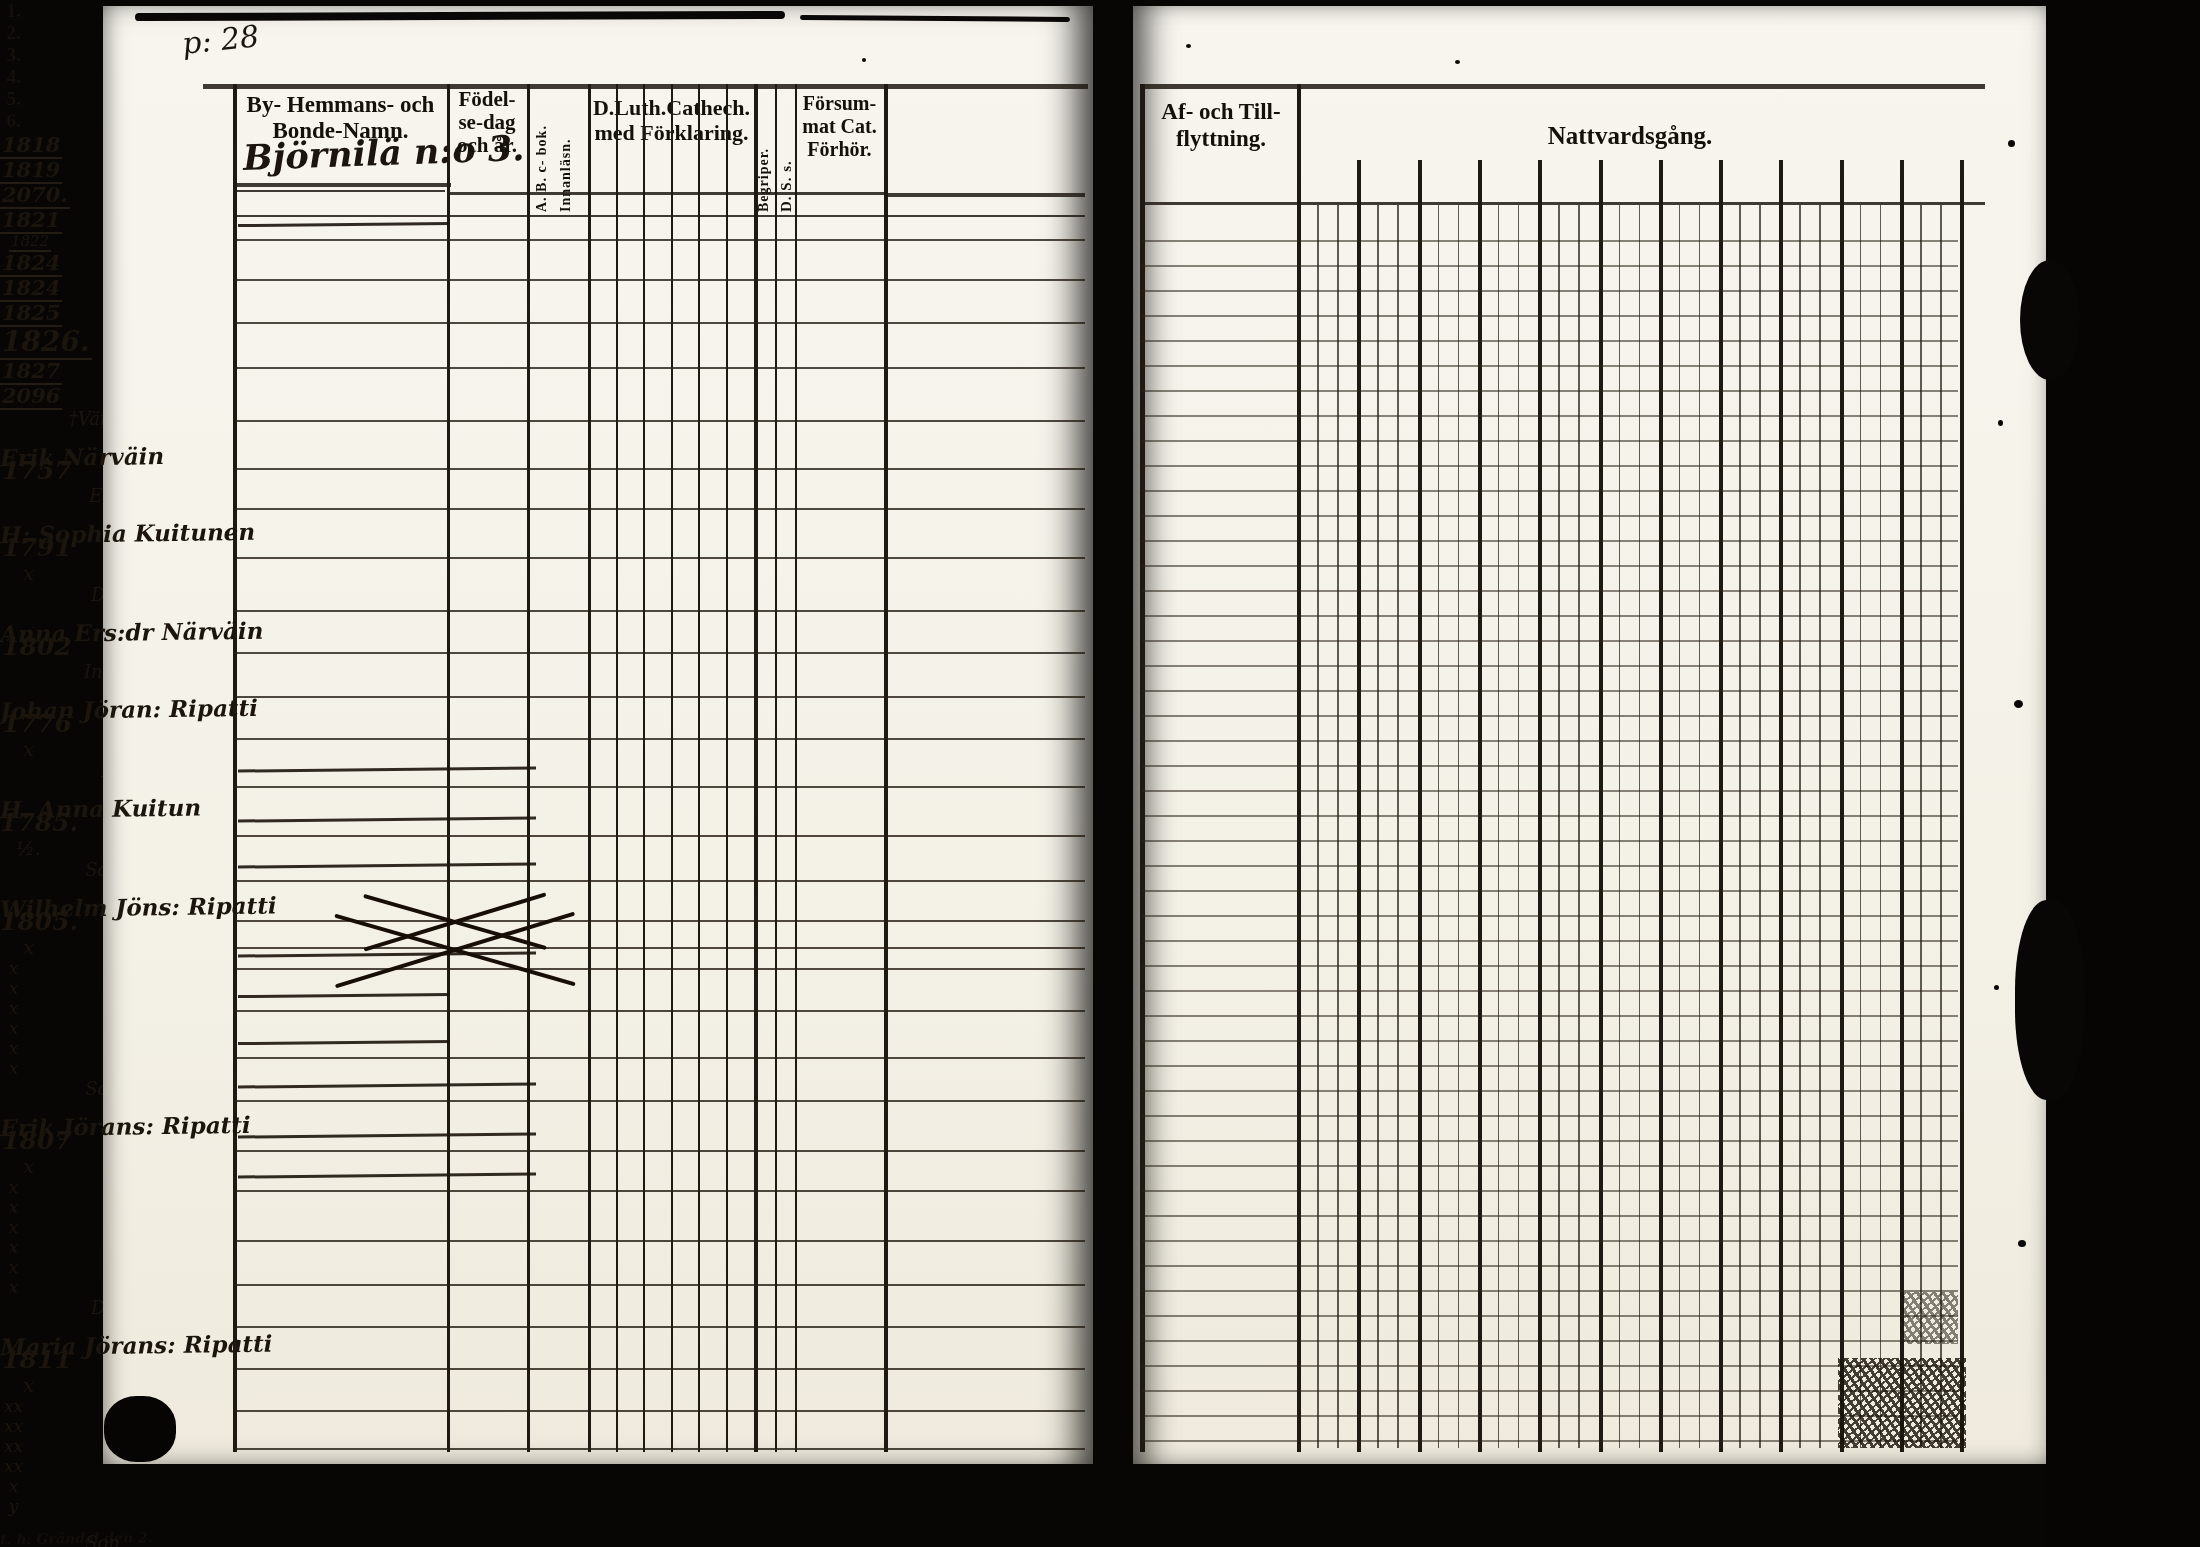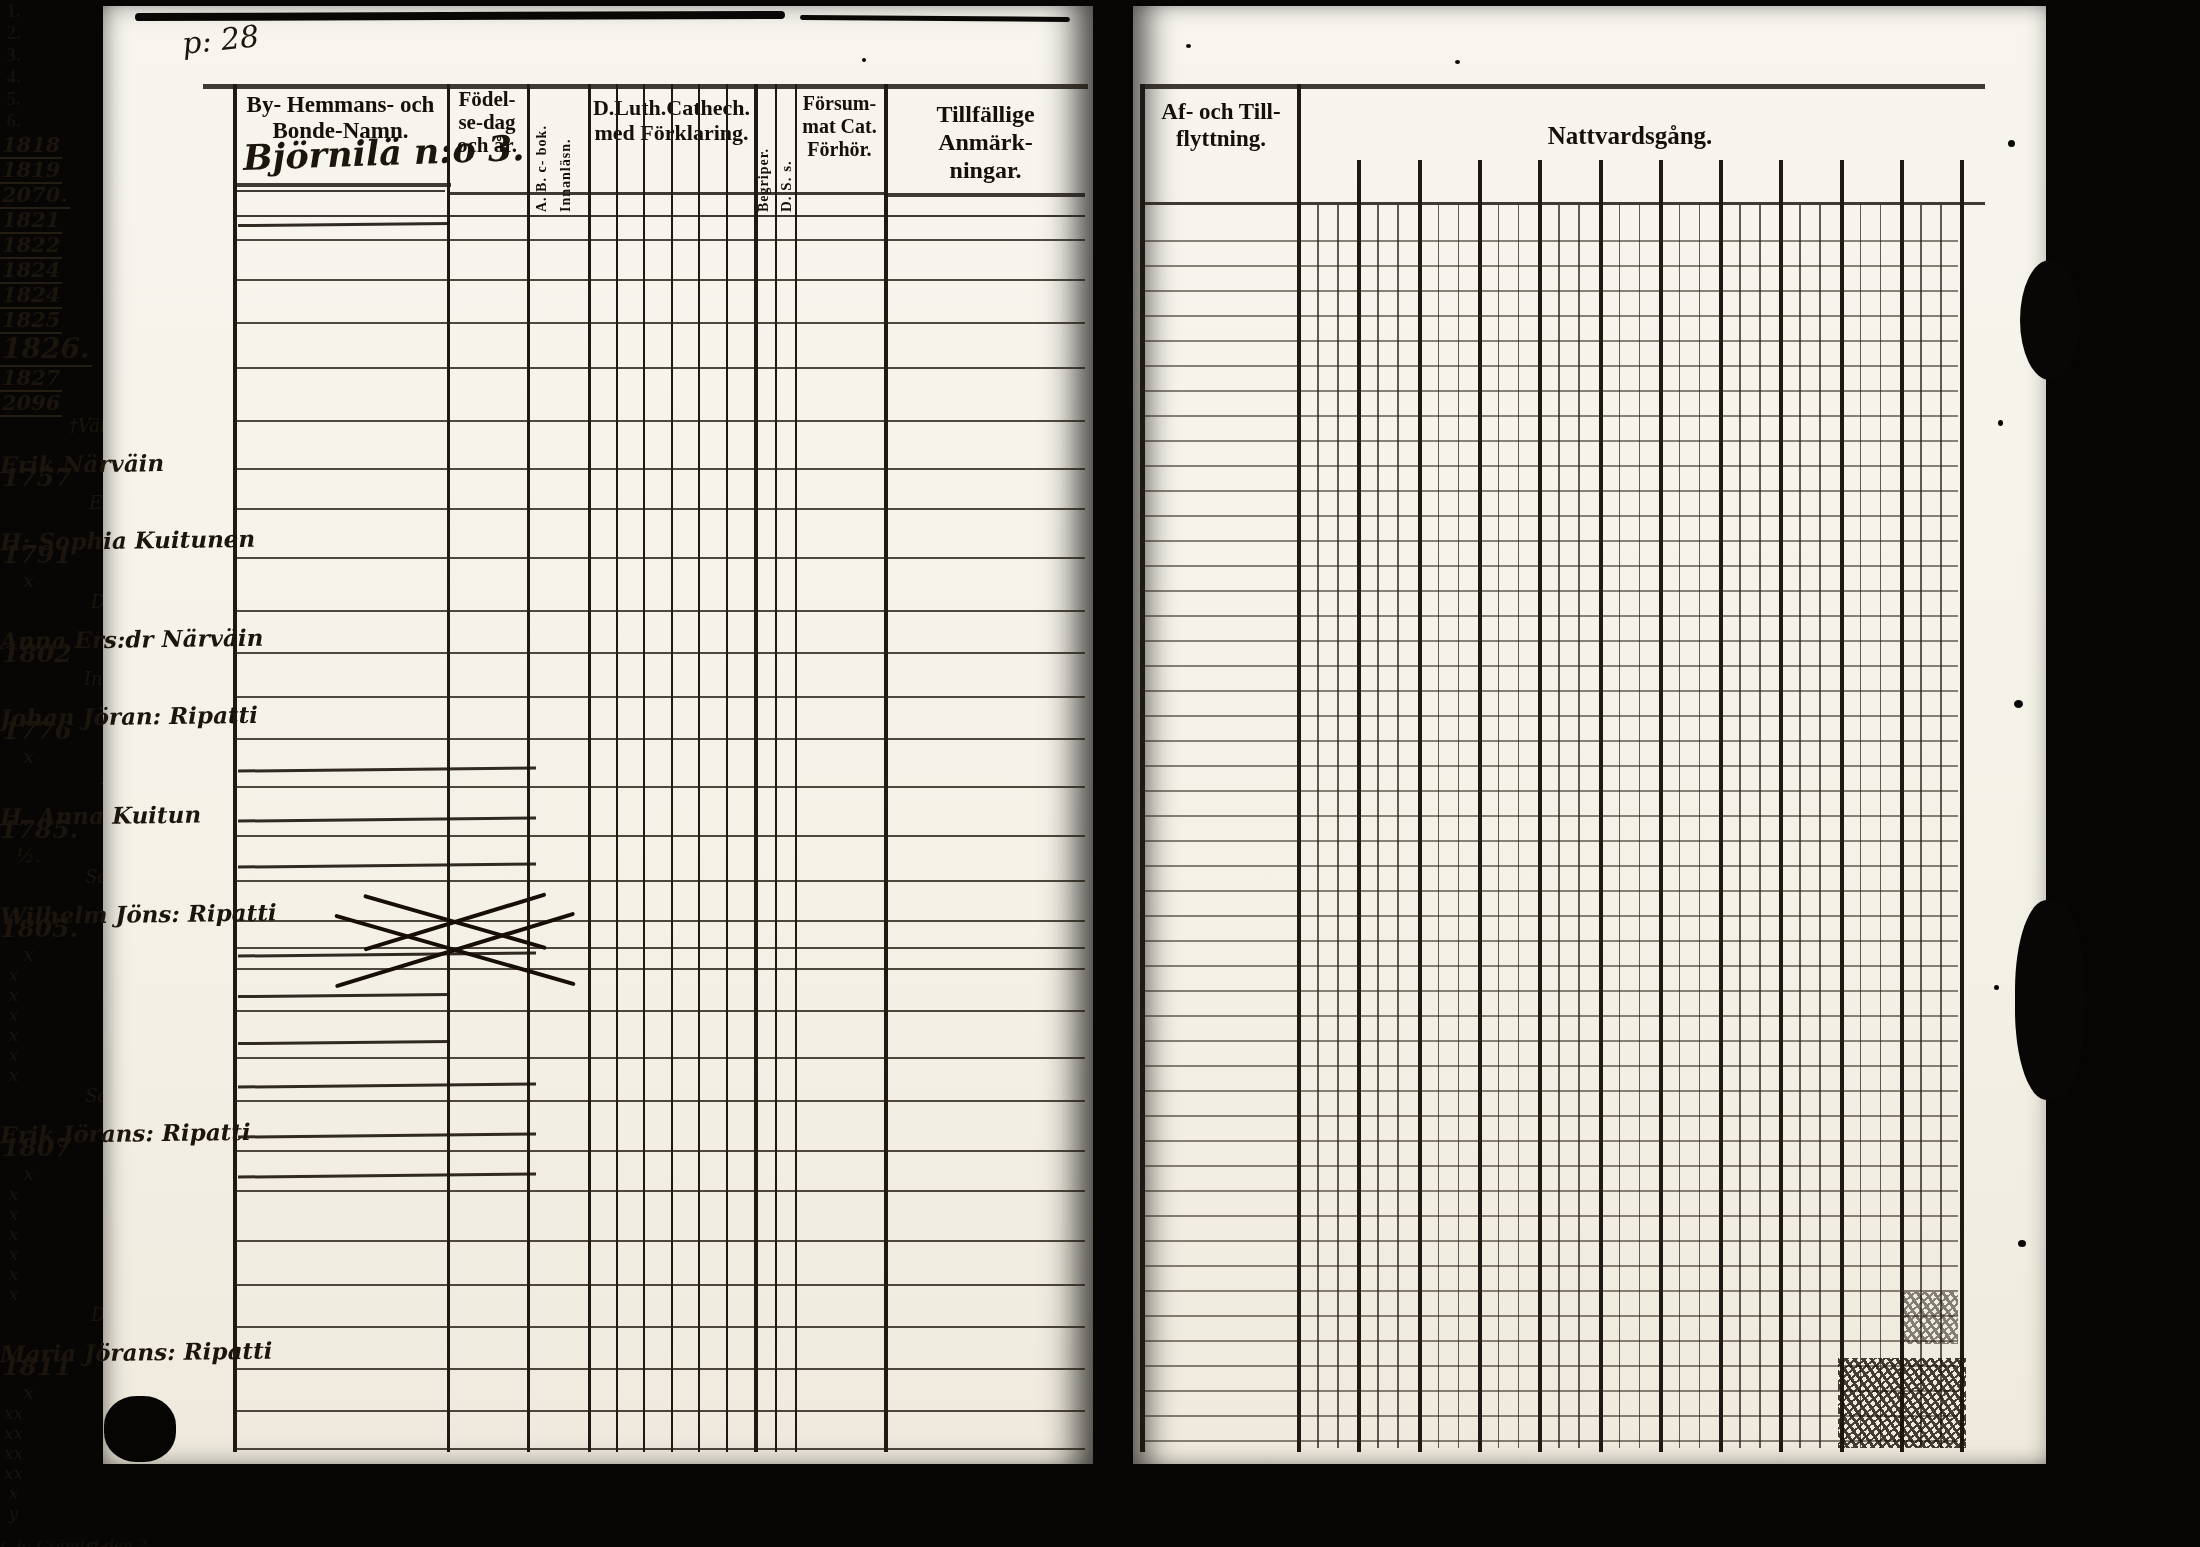--- a/index.html
+++ b/index.html
@@ -62,24 +62,20 @@
 
   <div class="abs print vert" style="left:756px;top:92px;height:120px;font-size:14px;">Begriper.</div>
   <div class="abs print vert" style="left:778px;top:92px;height:120px;font-size:15px;">D. S. s.</div>
 
   <div class="abs print center" style="left:797px;top:92px;width:85px;font-size:20px;line-height:23px;">
     <div>Försum-</div>
     <div>mat Cat.</div>
     <div>Förhör.</div>
   </div>
 
-  <div class="abs print center" style="left:888px;top:100px;width:195px;font-size:24px;line-height:28px;">
-    <div>Tillfällige Anmärk-</div>
-    <div>ningar.</div>
-  </div>
 
   <div class="abs print center" style="left:1150px;top:98px;width:142px;font-size:23px;line-height:27px;">
     <div>Af- och Till-</div>
     <div>flyttning.</div>
   </div>
   <div class="abs print center" style="left:1450px;top:110px;width:360px;font-size:25px;margin-top:12px;">Nattvardsgång.</div>
 
   <div id="gen">
       <div class="hline" style="left: 203px; top: 84px; width: 885px; height: 5px;"></div>
       <div class="hline" style="left: 447px; top: 192px; width: 437px; height: 3px;"></div>
@@ -216,21 +212,21 @@
       <div class="natline" style="left: 1142px; top: 1315px; width: 816px;"></div>
       <div class="natline" style="left: 1142px; top: 1340px; width: 816px;"></div>
       <div class="natline" style="left: 1142px; top: 1365px; width: 816px;"></div>
       <div class="natline" style="left: 1142px; top: 1390px; width: 816px;"></div>
       <div class="natline" style="left: 1142px; top: 1415px; width: 816px;"></div>
       <div class="natline" style="left: 1142px; top: 1440px; width: 816px;"></div>
       <div class="hw center" style="left: 1297px; top: 168px; width: 60px; font-size: 21px; font-weight: 700;"><span style="border-bottom: 2px solid rgb(36, 29, 19); padding: 0px 2px;">1818</span></div>
       <div class="hw center" style="left: 1357.3px; top: 168px; width: 60px; font-size: 21px; font-weight: 700;"><span style="border-bottom: 2px solid rgb(36, 29, 19); padding: 0px 2px;">1819</span></div>
       <div class="hw center" style="left: 1417.6px; top: 168px; width: 60px; font-size: 21px; font-weight: 700;"><span style="border-bottom: 2px solid rgb(36, 29, 19); padding: 0px 2px;">2070.</span></div>
       <div class="hw center" style="left: 1477.9px; top: 168px; width: 60px; font-size: 21px; font-weight: 700;"><span style="border-bottom: 2px solid rgb(36, 29, 19); padding: 0px 2px;">1821</span></div>
-      <div class="hw center" style="left: 1538.2px; top: 168px; width: 60px; font-size: 21px; font-weight: 700;"><span style="border-bottom: 2px solid rgb(36, 29, 19); padding: 0px 2px;">1822</span></div>
+      <div class="hw center" style="left: 1538.2px; top: 168px; width: 60px; font-size: 15px; font-weight: 400;"><span style="border-bottom: 2px solid rgb(36, 29, 19); padding: 0px 2px;">1822</span></div>
       <div class="hw center" style="left: 1598.5px; top: 168px; width: 60px; font-size: 21px; font-weight: 700;"><span style="border-bottom: 2px solid rgb(36, 29, 19); padding: 0px 2px;">1824</span></div>
       <div class="hw center" style="left: 1658.8px; top: 168px; width: 60px; font-size: 21px; font-weight: 700;"><span style="border-bottom: 2px solid rgb(36, 29, 19); padding: 0px 2px;">1824</span></div>
       <div class="hw center" style="left: 1719.1px; top: 168px; width: 60px; font-size: 21px; font-weight: 700;"><span style="border-bottom: 2px solid rgb(36, 29, 19); padding: 0px 2px;">1825</span></div>
       <div class="hw center" style="left: 1779.4px; top: 168px; width: 60px; font-size: 28px; font-weight: 700;"><span style="border-bottom: 2px solid rgb(36, 29, 19); padding: 0px 2px;">1826.</span></div>
       <div class="hw center" style="left: 1839.7px; top: 168px; width: 60px; font-size: 21px; font-weight: 700;"><span style="border-bottom: 2px solid rgb(36, 29, 19); padding: 0px 2px;">1827</span></div>
       <div class="hw center" style="left: 1900px; top: 168px; width: 60px; font-size: 21px; font-weight: 700;"><span style="border-bottom: 2px solid rgb(36, 29, 19); padding: 0px 2px;">2096</span></div>
       <div class="hw" style="left: 110px; top: 207px; width: 120px; text-align: right; font-size: 18px;">†Värd</div>
       <div class="hw nowrap" style="left: 240px; top: 207px; font-size: 23px; opacity: 1; transform: rotate(-0.8deg); font-weight: 600;">Erik Närväin</div>
       <div class="hw center" style="left: 450px; top: 207px; width: 74px; font-size: 25px; font-weight: 600;">1757</div>
       <div class="struck" style="left: 238px; top: 223px; width: 212px;"></div>

